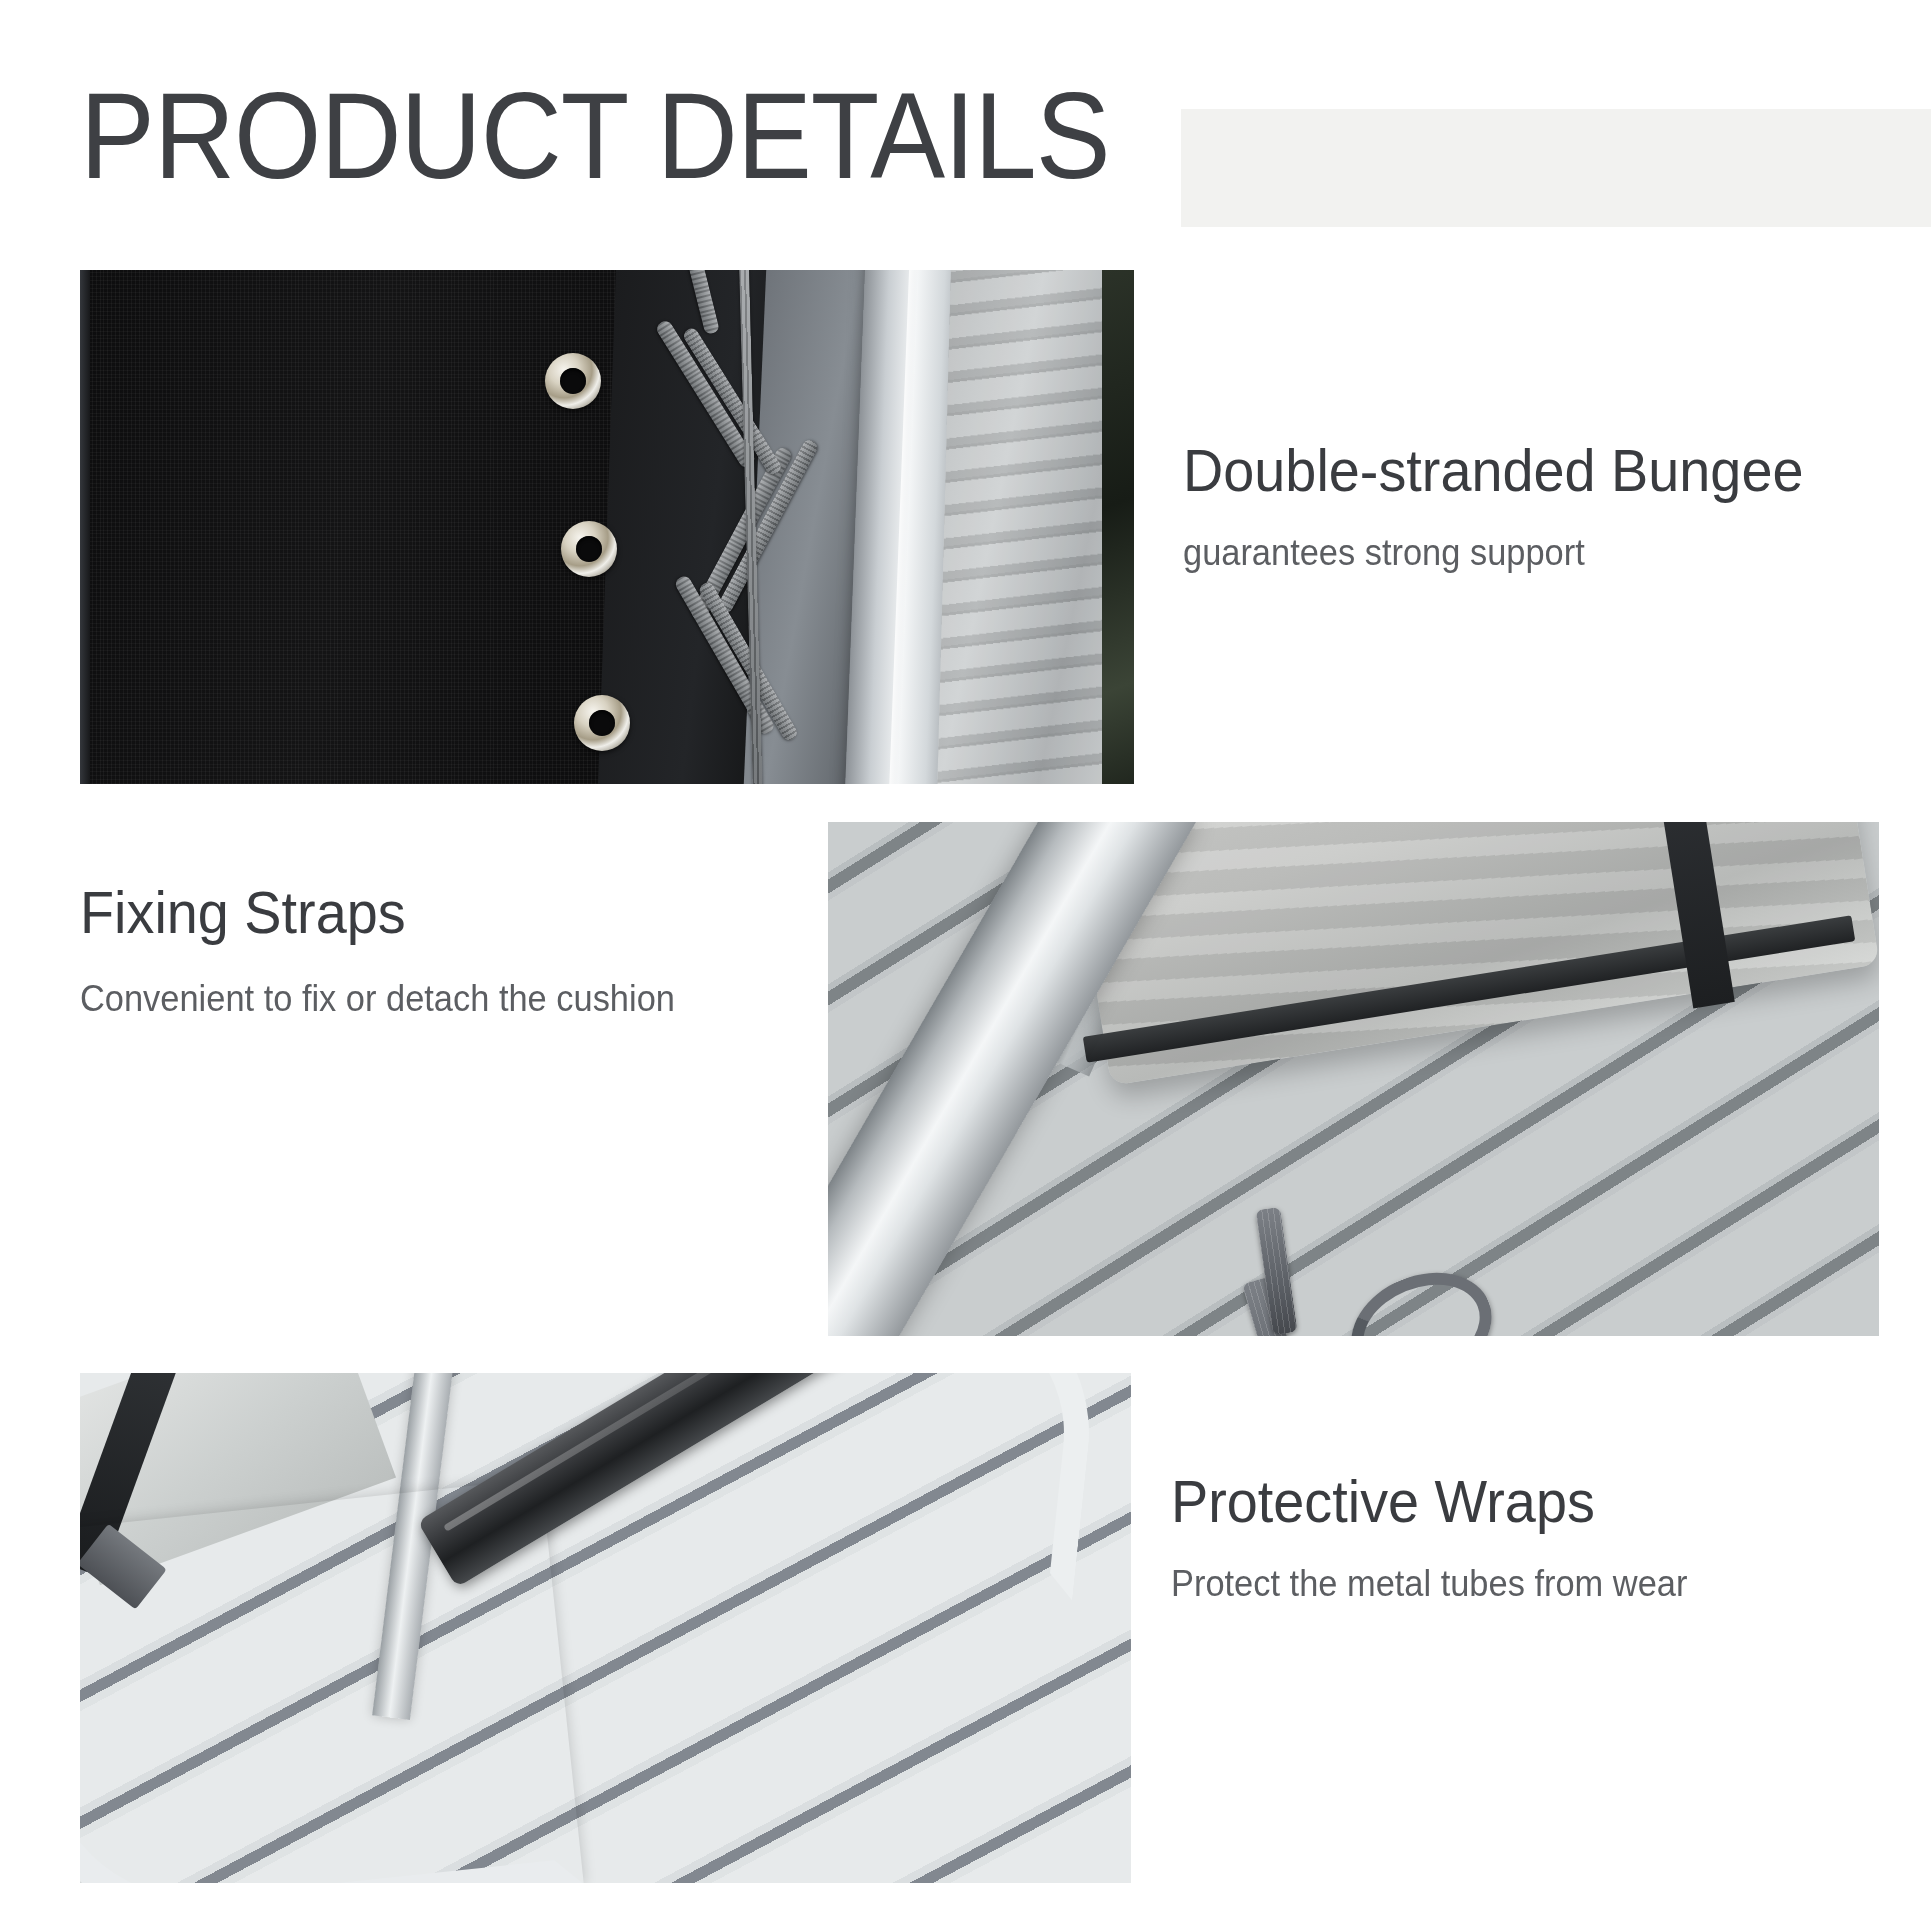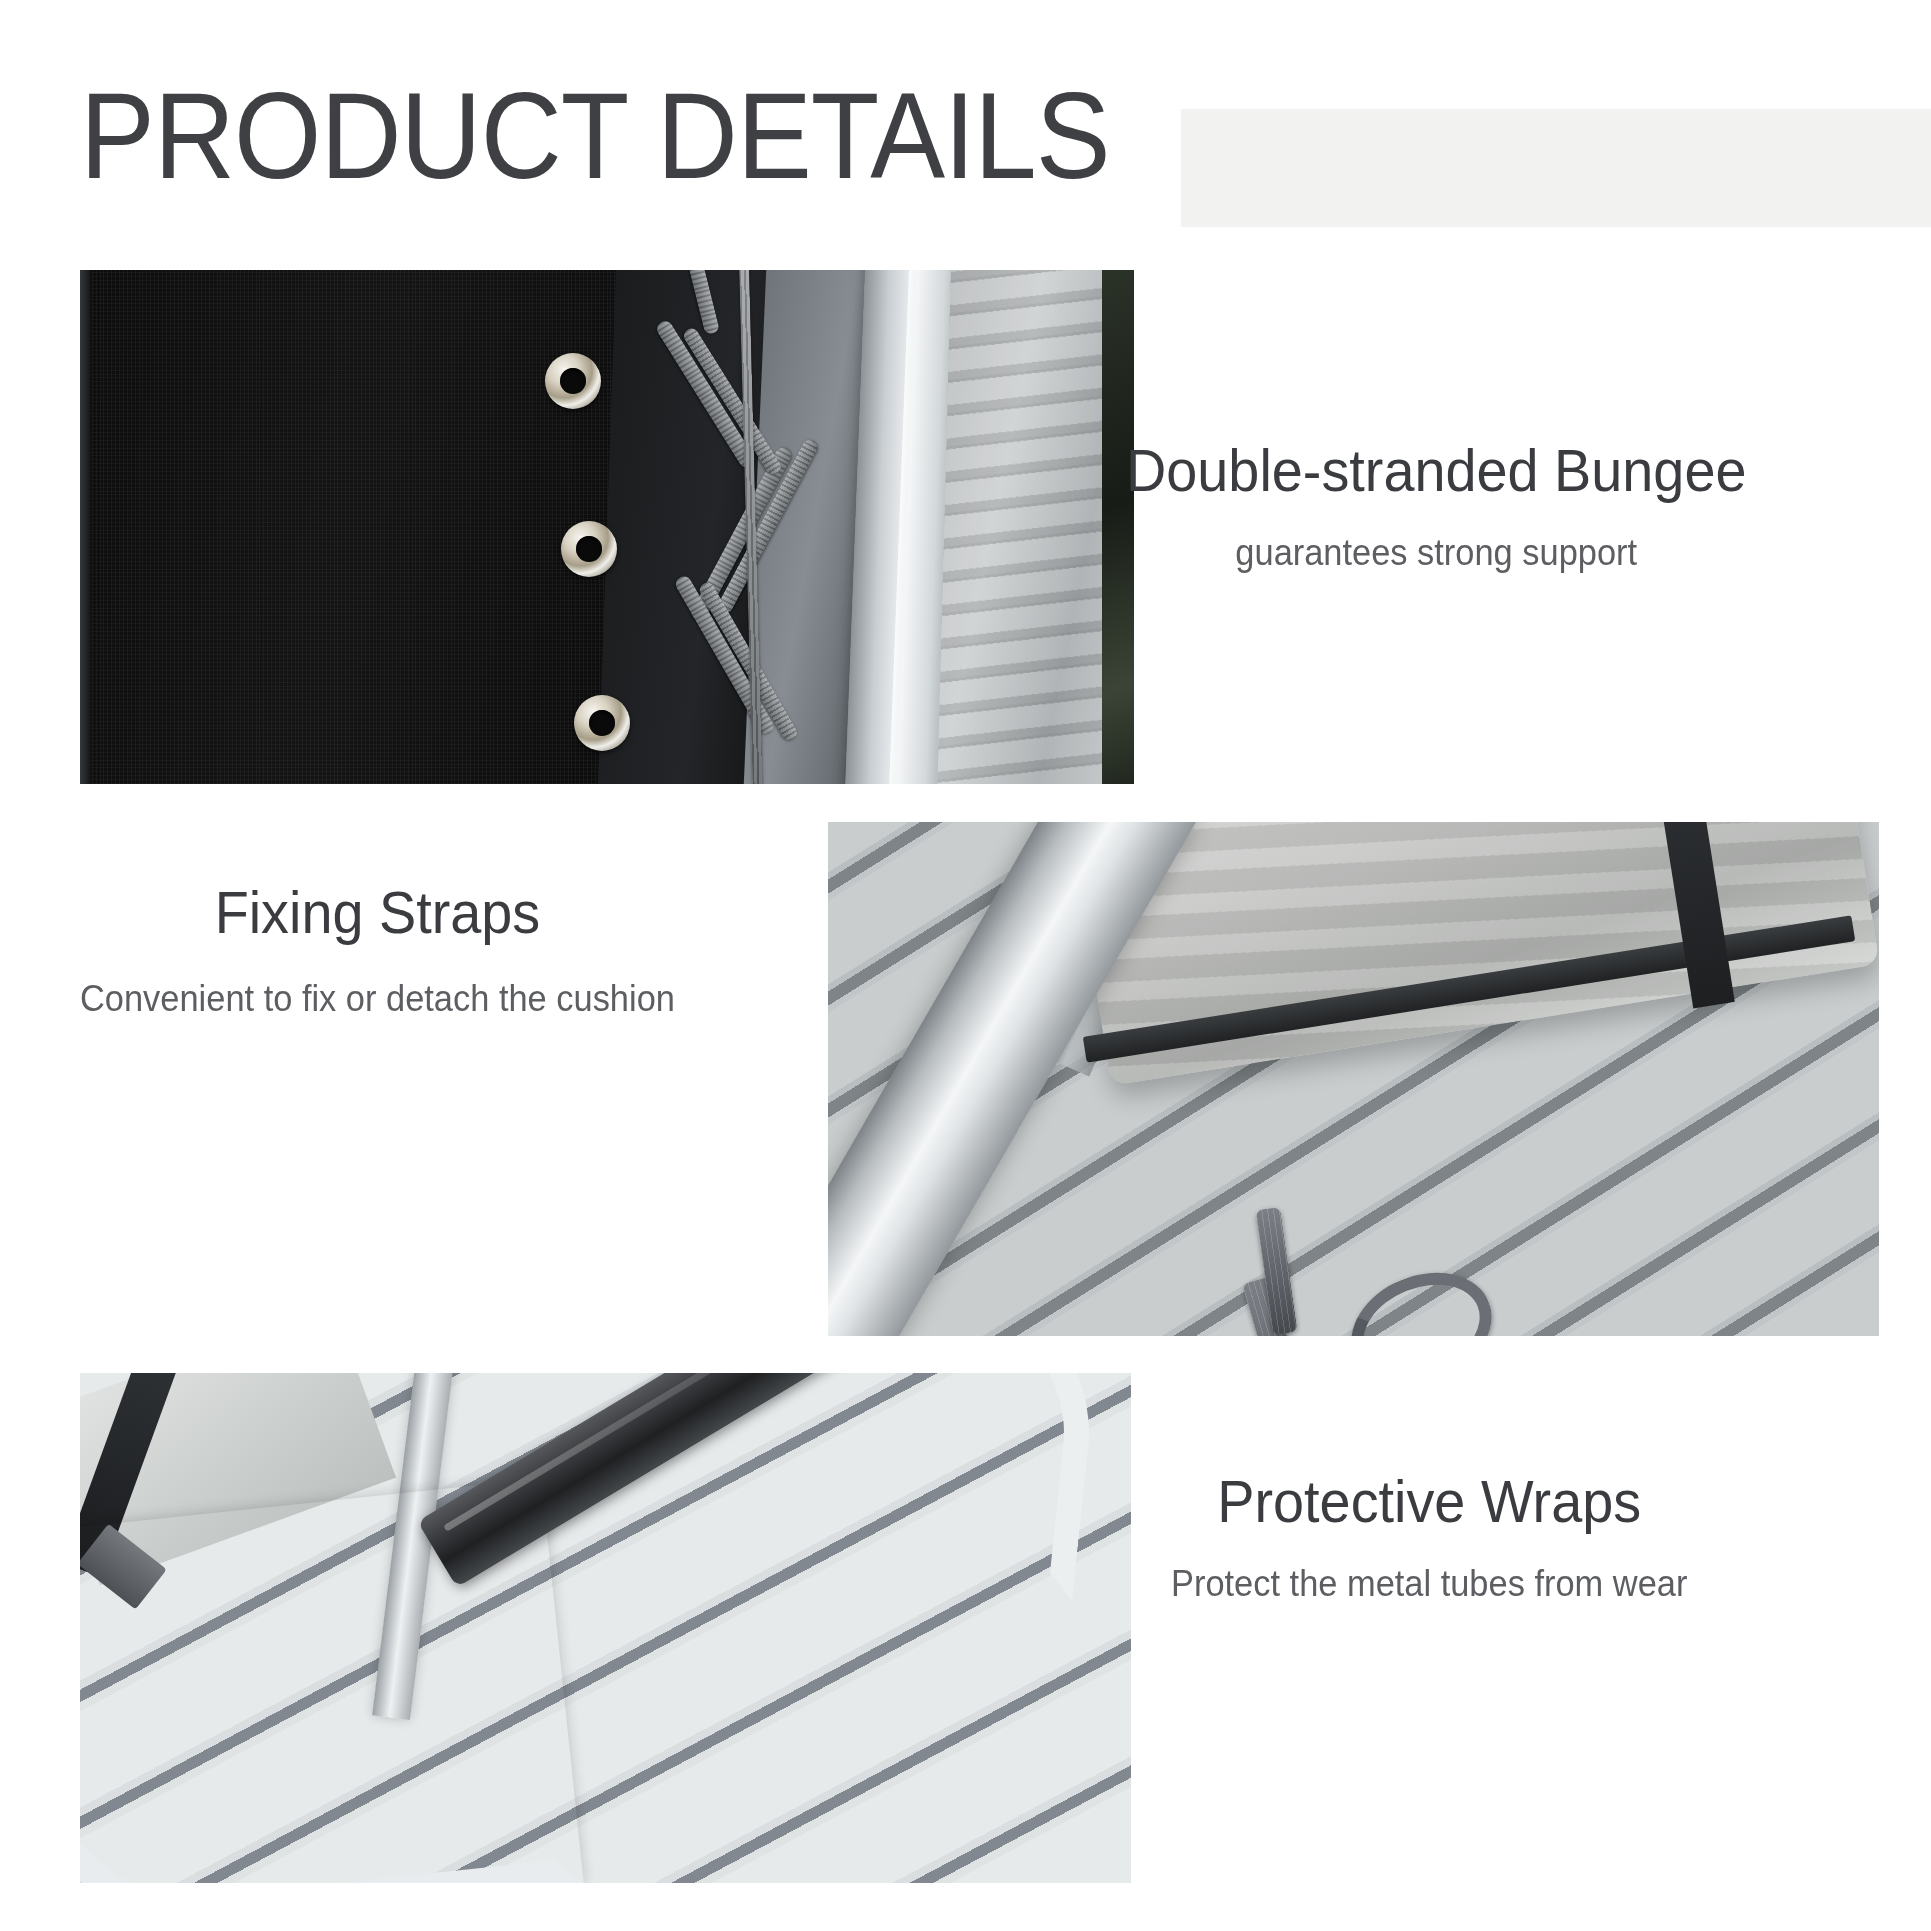--- a/index.html
+++ b/index.html
@@ -2,21 +2,21 @@
 <html><head>
 <meta charset="utf-8">
 <style>
   * { margin:0; padding:0; box-sizing:border-box; }
   html, body {
     width:1931px; height:1931px;
     background:#ffffff;
     font-family:"Liberation Sans", sans-serif;
     overflow:hidden;
   }
-  .page { position:relative; width:1585px; height:1931px; background:#fff;text-align:center; }
+  .page { position:relative; width:1585px; height:1931px; background:#fff; }
 
   
   .header-band {
     position:absolute; left:1181px; top:109px;
     width:750px; height:118px;
     background:#f2f2f0;
   }
   .page-title {
     position:absolute; left:80px; top:75px;
     font-size:122px; line-height:1.0;
@@ -36,21 +36,21 @@
     color:#3a3c40; font-weight:400;
     transform:scaleX(0.93); transform-origin:left top;
     white-space:nowrap;
   }
   .txt-block .t-sub {
     font-size:37px; line-height:1.2;
     color:#5c5e62; font-weight:400;
     transform:scaleX(0.93); transform-origin:left top;
     white-space:nowrap;
   }
-  #block-bungee { left:1126px; top:439px; }
+  #block-bungee { left:1183px; top:439px; }
   #block-bungee .t-sub { margin-top:29px; }
   #block-straps { left:80px; top:881px; }
   #block-straps .t-sub { margin-top:33px; }
   #block-wraps  { left:1171px; top:1470px; }
   #block-wraps  .t-sub { margin-top:29px; }
 
   
   .photo { position:absolute; overflow:hidden; background:#9aa0a3; }
   #photo-bungee { left:80px;  top:270px;  width:1054px; height:514px; }
   #photo-straps { left:828px; top:822px;  width:1051px; height:514px; }

